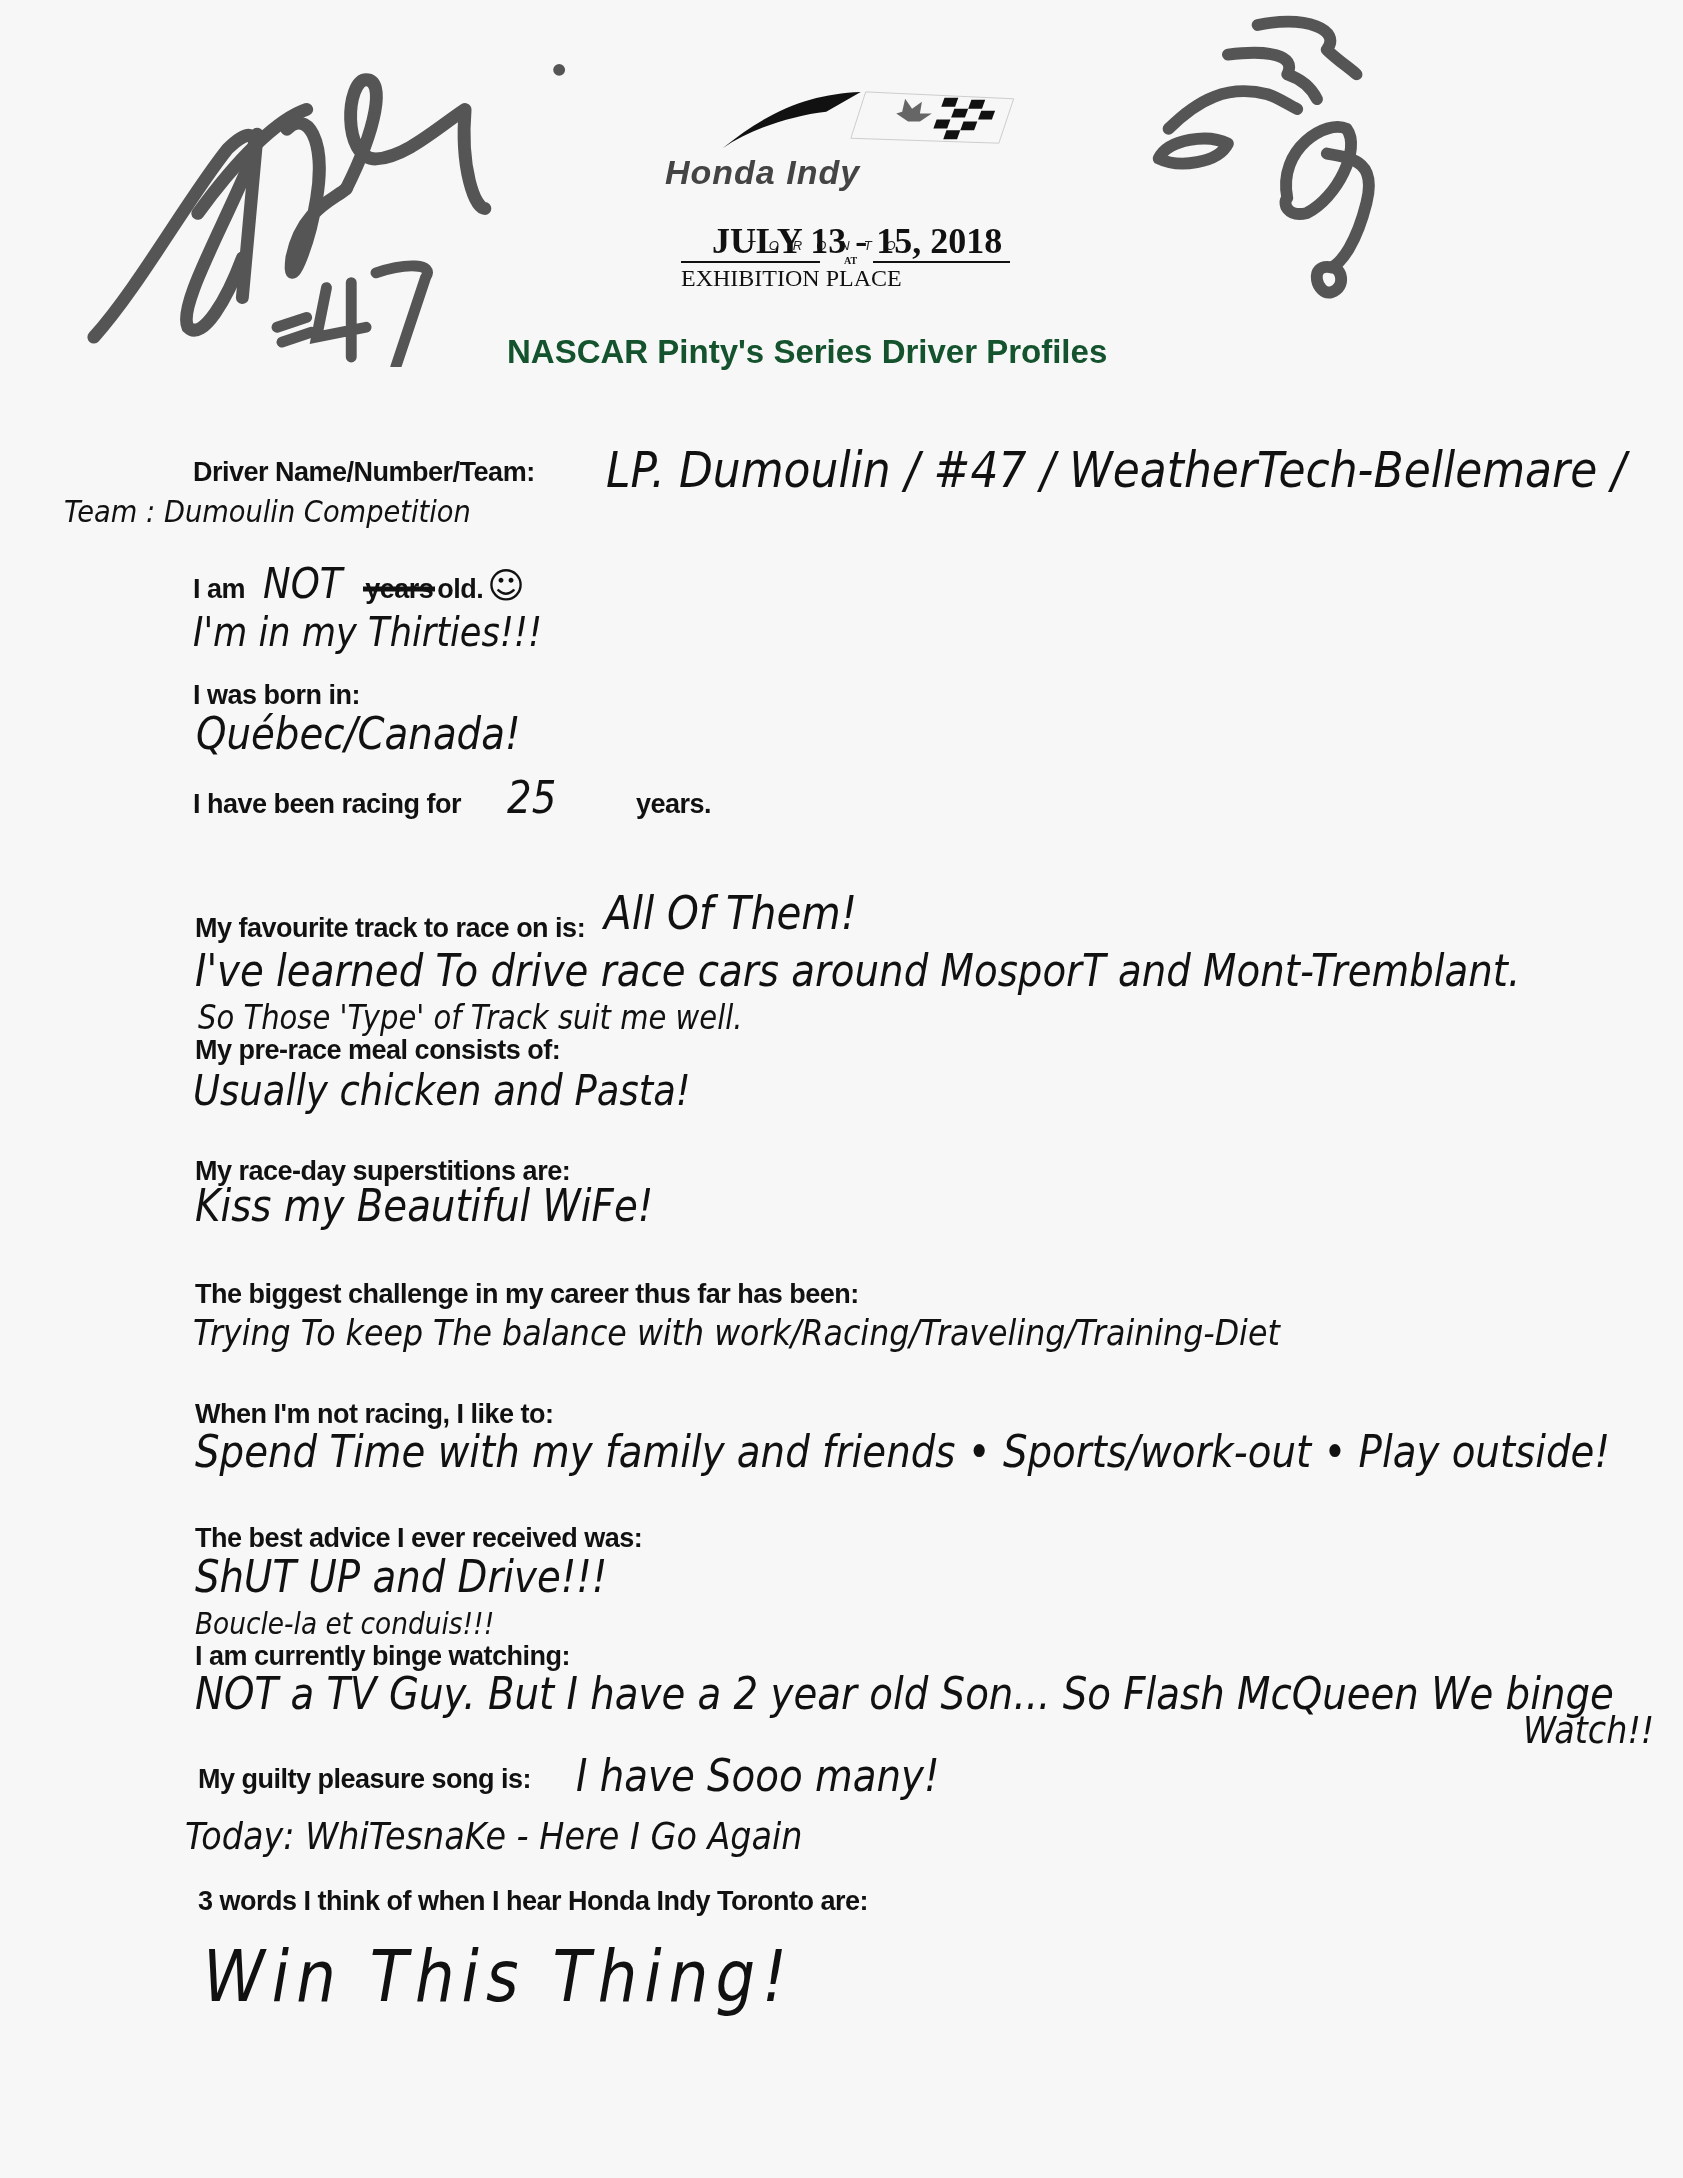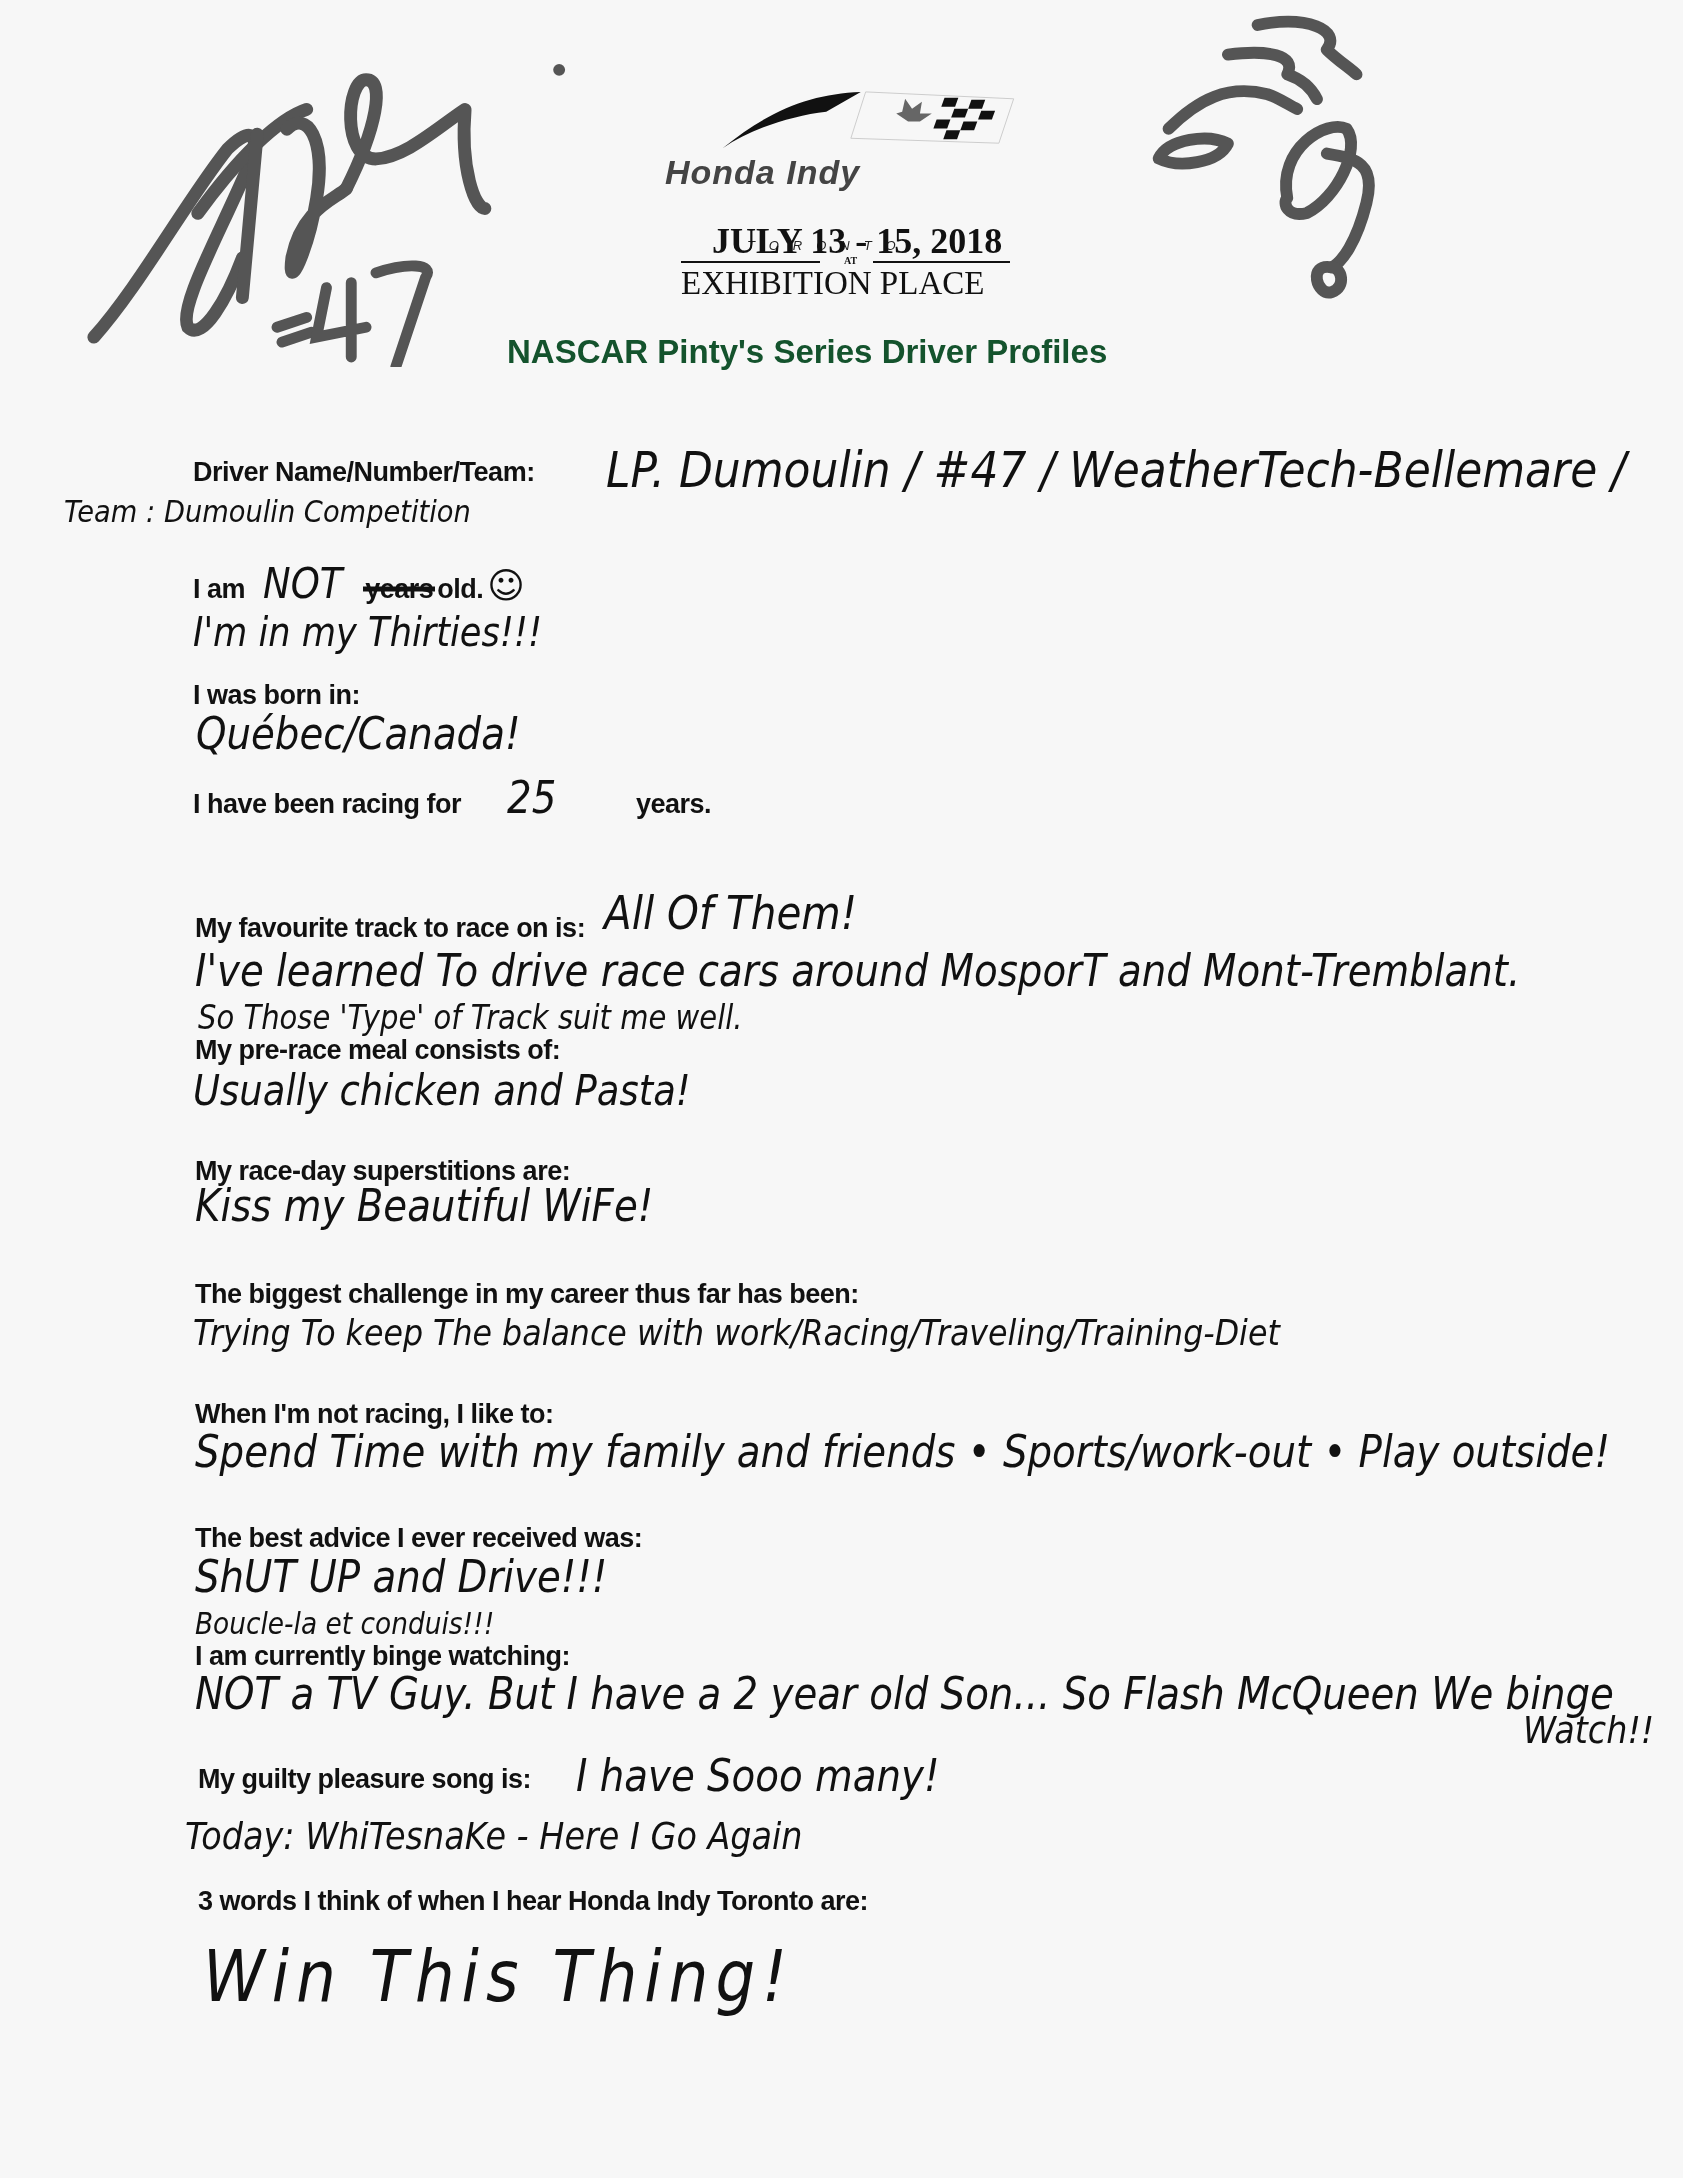--- a/index.html
+++ b/index.html
@@ -65,21 +65,21 @@
     </g>
   </svg>
   <div class="logo-text abs" style="left:12px; top:69px;">Honda Indy</div>
 </div>
 <div class="toronto abs" style="left:747px; top:194px;">TORONTO</div>
 
 <div class="serif abs" style="left:712px; top:220px; font-size:36px; font-weight:bold;">JULY 13 - 15, 2018</div>
 <div class="abs" style="left:681px; top:261px; width:139px; height:2px; background:#111;"></div>
 <div class="serif abs" style="left:844px; top:255px; font-size:10px; font-weight:bold;">AT</div>
 <div class="abs" style="left:873px; top:261px; width:137px; height:2px; background:#111;"></div>
-<div class="serif abs" style="left:681px; top:265px; font-size:33px;">EXHIBITION PLACE</div>
+<div class="serif abs" style="left:681px; top:265px; font-size:24px;">EXHIBITION PLACE</div>
 
 <div class="title abs" style="left:507px; top:333px; font-size:33px;">NASCAR Pinty's Series Driver Profiles</div>
 
 <div class="label abs" style="left:193px; top:457px;">Driver Name/Number/Team:</div>
 <div class="hand abs" style="left:606px; top:441px; font-size:50px;">LP. Dumoulin / #47 / WeatherTech-Bellemare /</div>
 <div class="hand abs" style="left:64px; top:493px; font-size:31px;">Team : Dumoulin Competition</div>
 
 <div class="abs" style="left:193px; top:559px; white-space:nowrap;">
   <span class="label">I am</span>
   <span class="hand" style="font-size:42px; display:inline-block; margin:0 8px 0 14px;">NOT</span>

